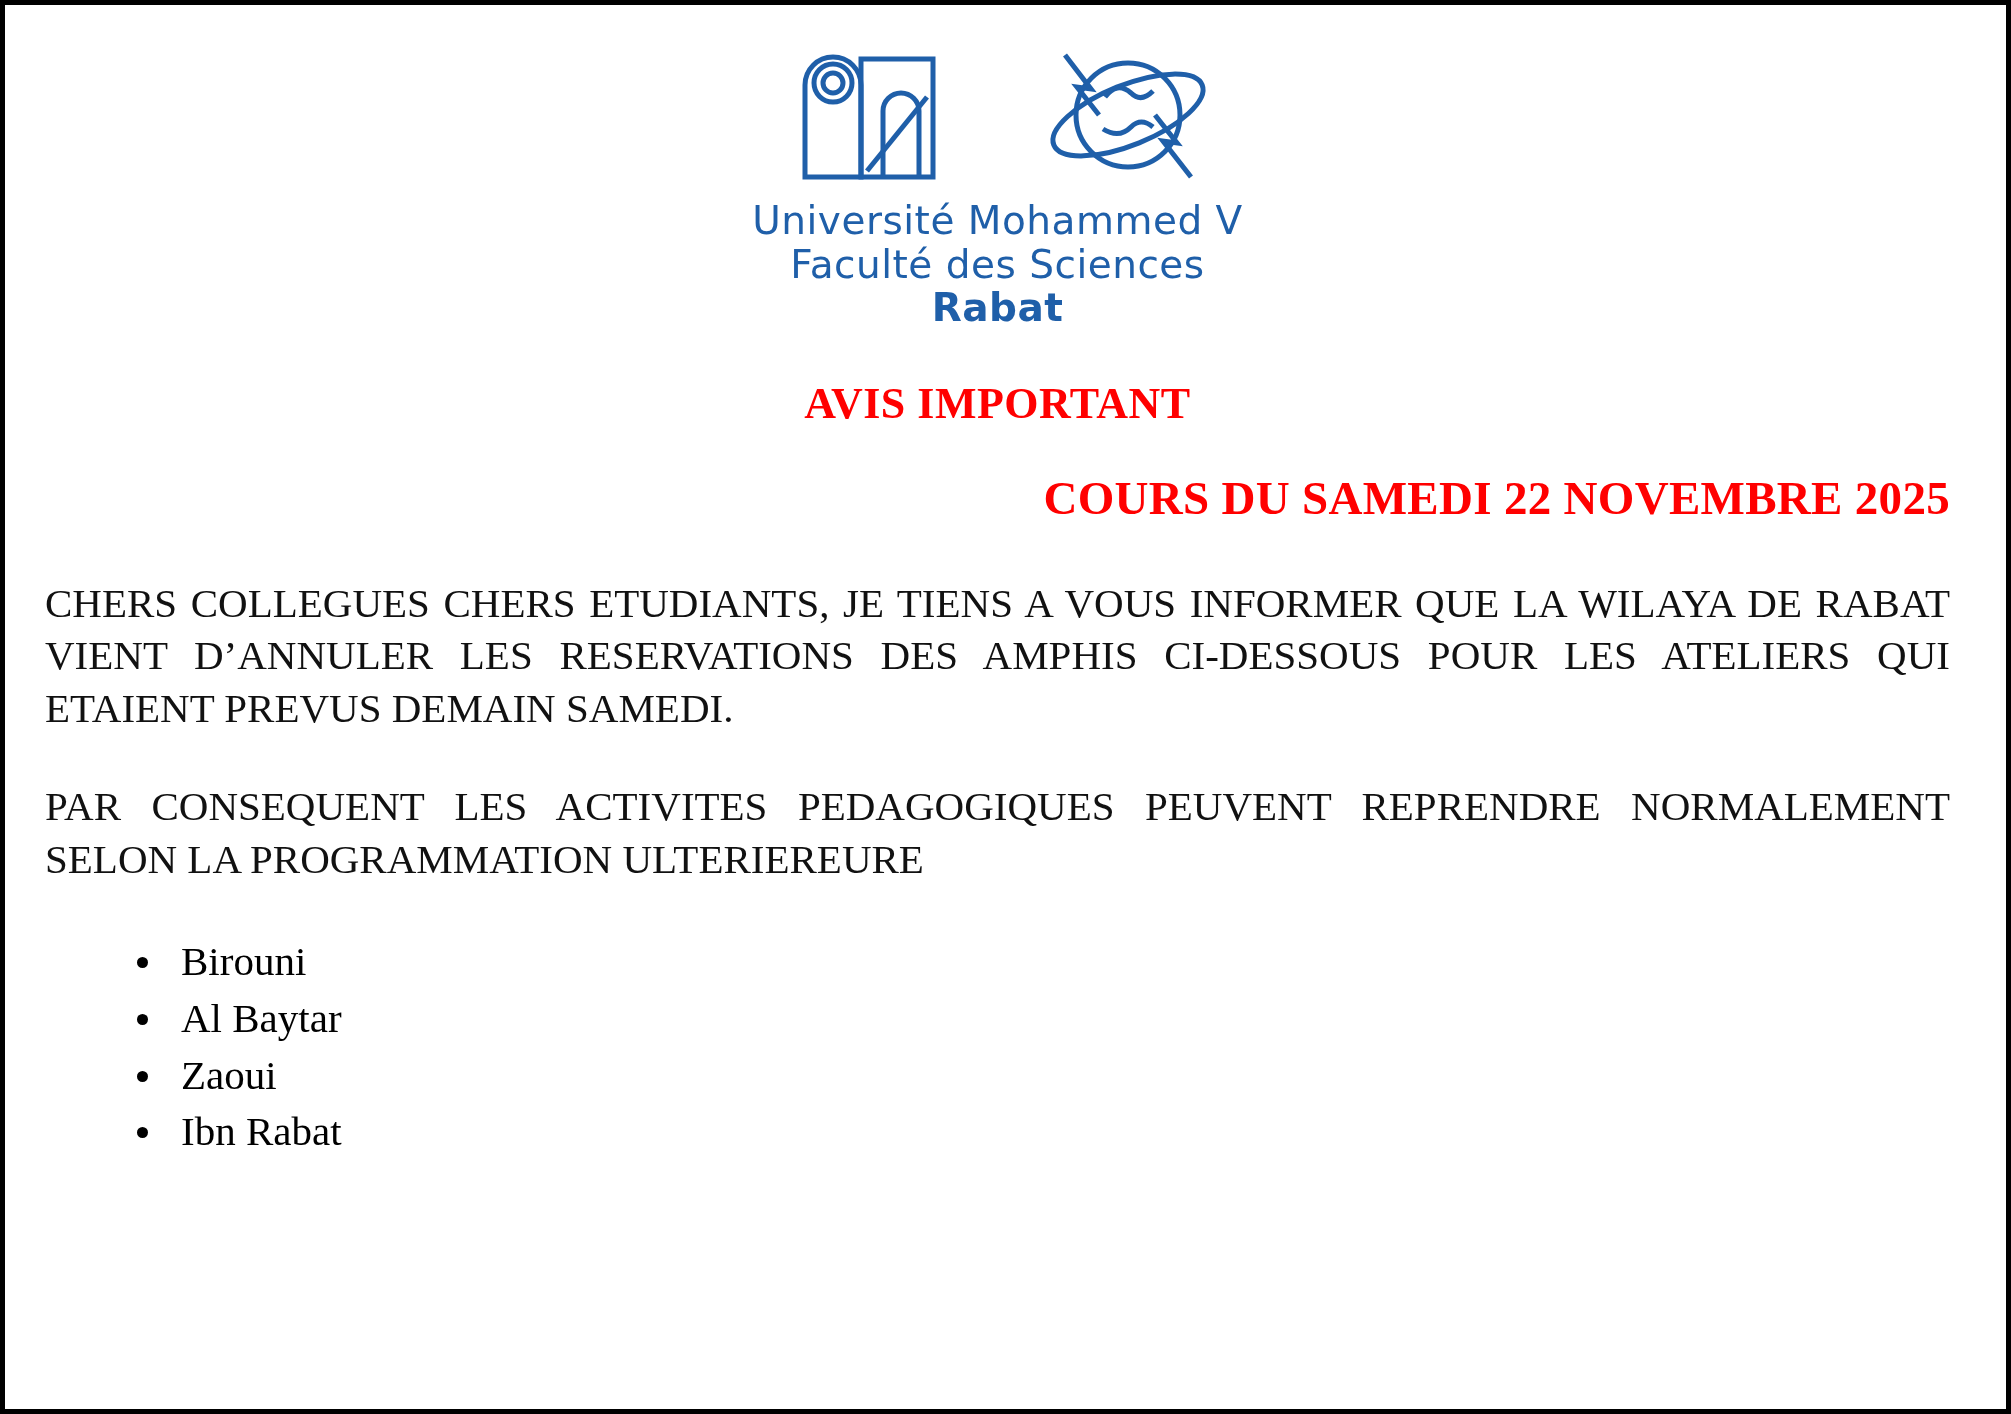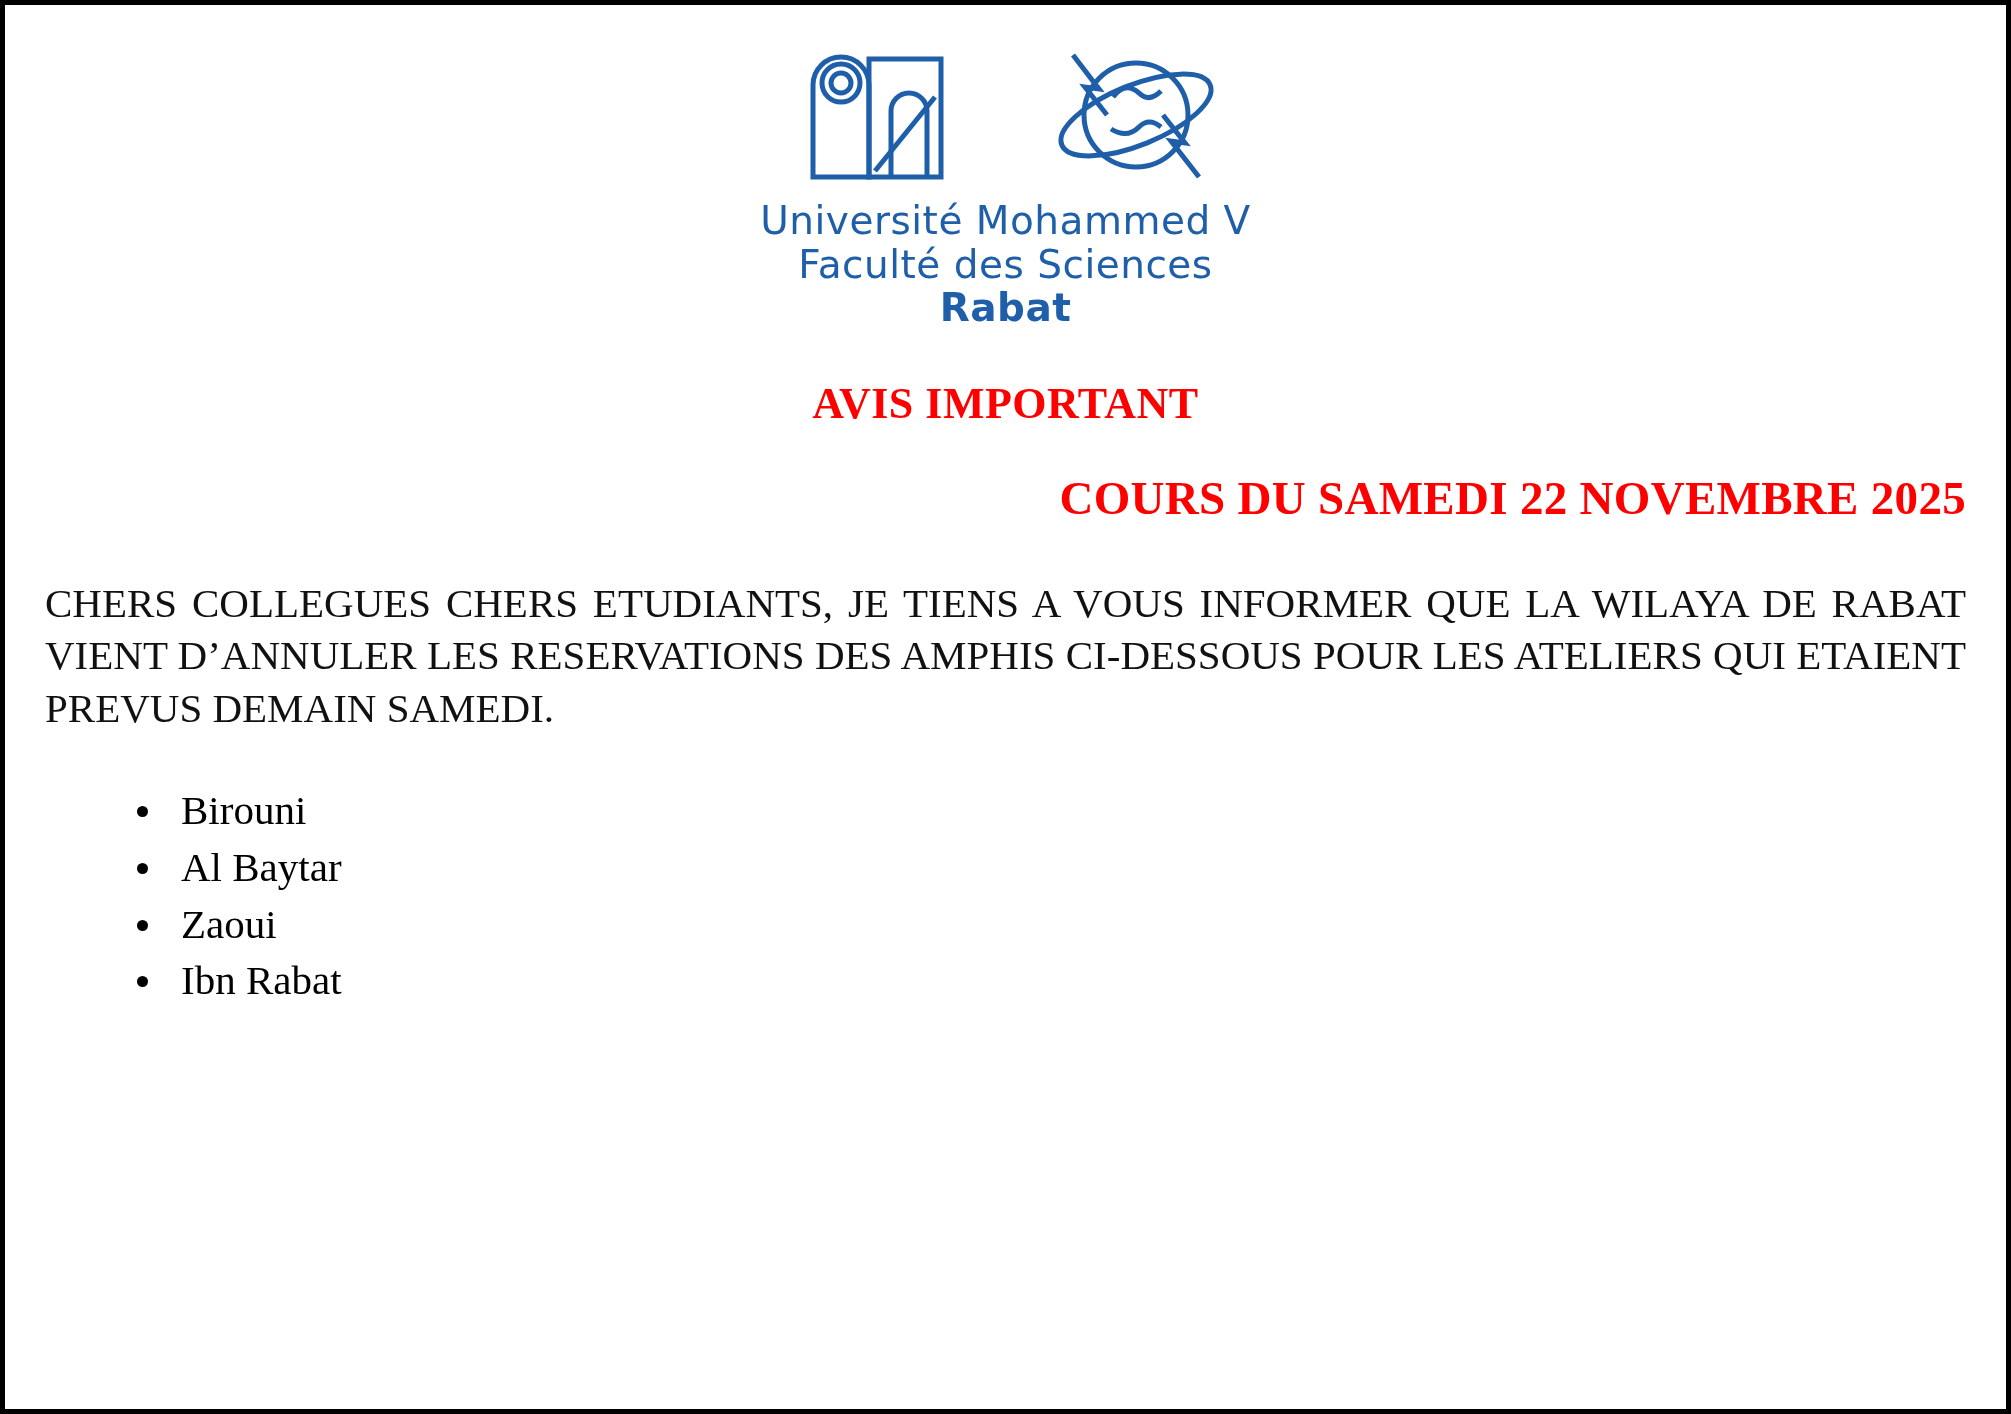--- a/index.html
+++ b/index.html
@@ -15,21 +15,21 @@
     overflow: hidden;
   }
 
   .page {
     position: relative;
     box-sizing: border-box;
     width: 2011px;
     height: 1414px;
     border: 5px solid #000000;
     background: #ffffff;
-    padding: 22px 40px 0 40px;
+    padding: 22px 56px 0 40px;
   }
 
   
   .header {
     display: flex;
     flex-direction: column;
     align-items: center;
     margin-top: 10px;
   }
   .logo-row {
@@ -146,20 +146,21 @@
       <div class="uni-line-1">Université Mohammed V</div>
       <div class="uni-line-2">Faculté des Sciences</div>
       <div class="uni-line-3">Rabat</div>
     </div>
   </div>
 
   <div class="title-main">AVIS IMPORTANT</div>
   <div class="title-sub">COURS DU SAMEDI 22 NOVEMBRE 2025</div>
 
   <p class="para">CHERS COLLEGUES CHERS ETUDIANTS, JE TIENS A VOUS INFORMER QUE LA WILAYA DE RABAT VIENT D’ANNULER  LES RESERVATIONS DES AMPHIS CI-DESSOUS POUR LES ATELIERS QUI ETAIENT PREVUS DEMAIN SAMEDI.</p>
+  <p class="para second">PAR CONSEQUENT LES ACTIVITES PEDAGOGIQUES PEUVENT REPRENDRE NORMALEMENT SELON LA PROGRAMMATION ULTERIEREURE</p>
 
   <ul class="amphi-list">
     <li>Birouni</li>
     <li>Al Baytar</li>
     <li>Zaoui</li>
     <li>Ibn Rabat</li>
   </ul>
 
 </div>
 

